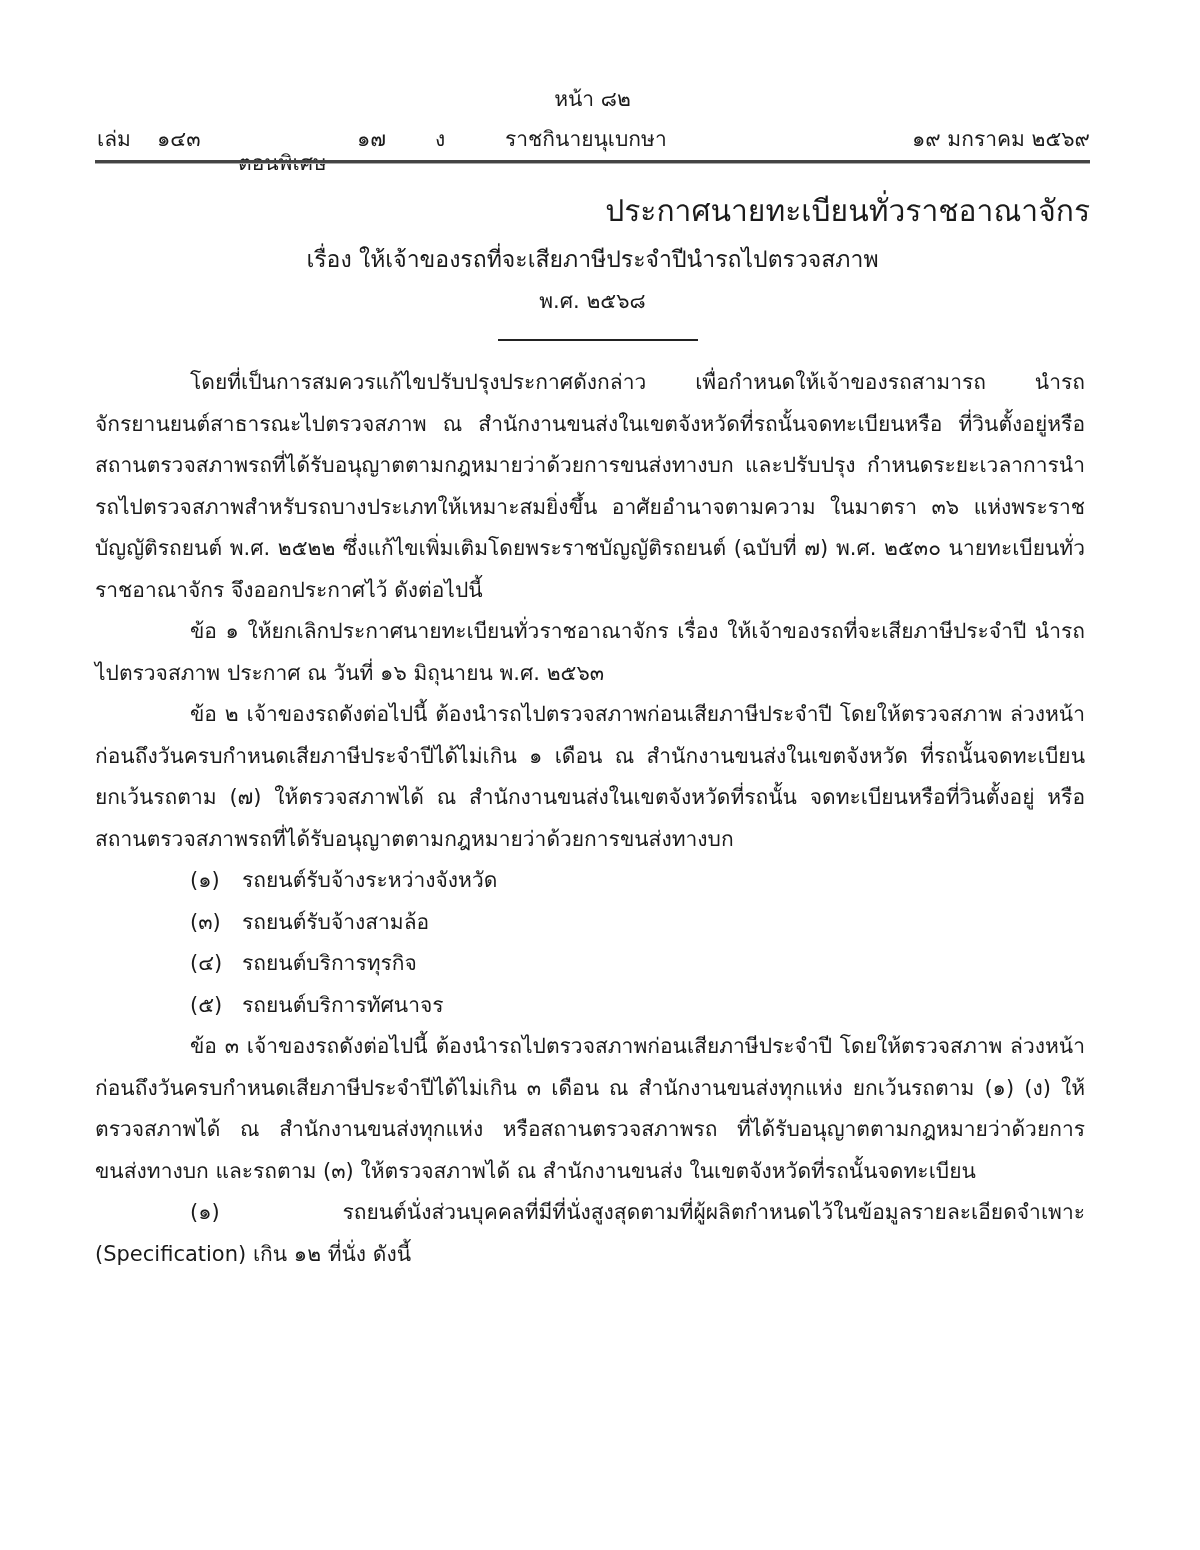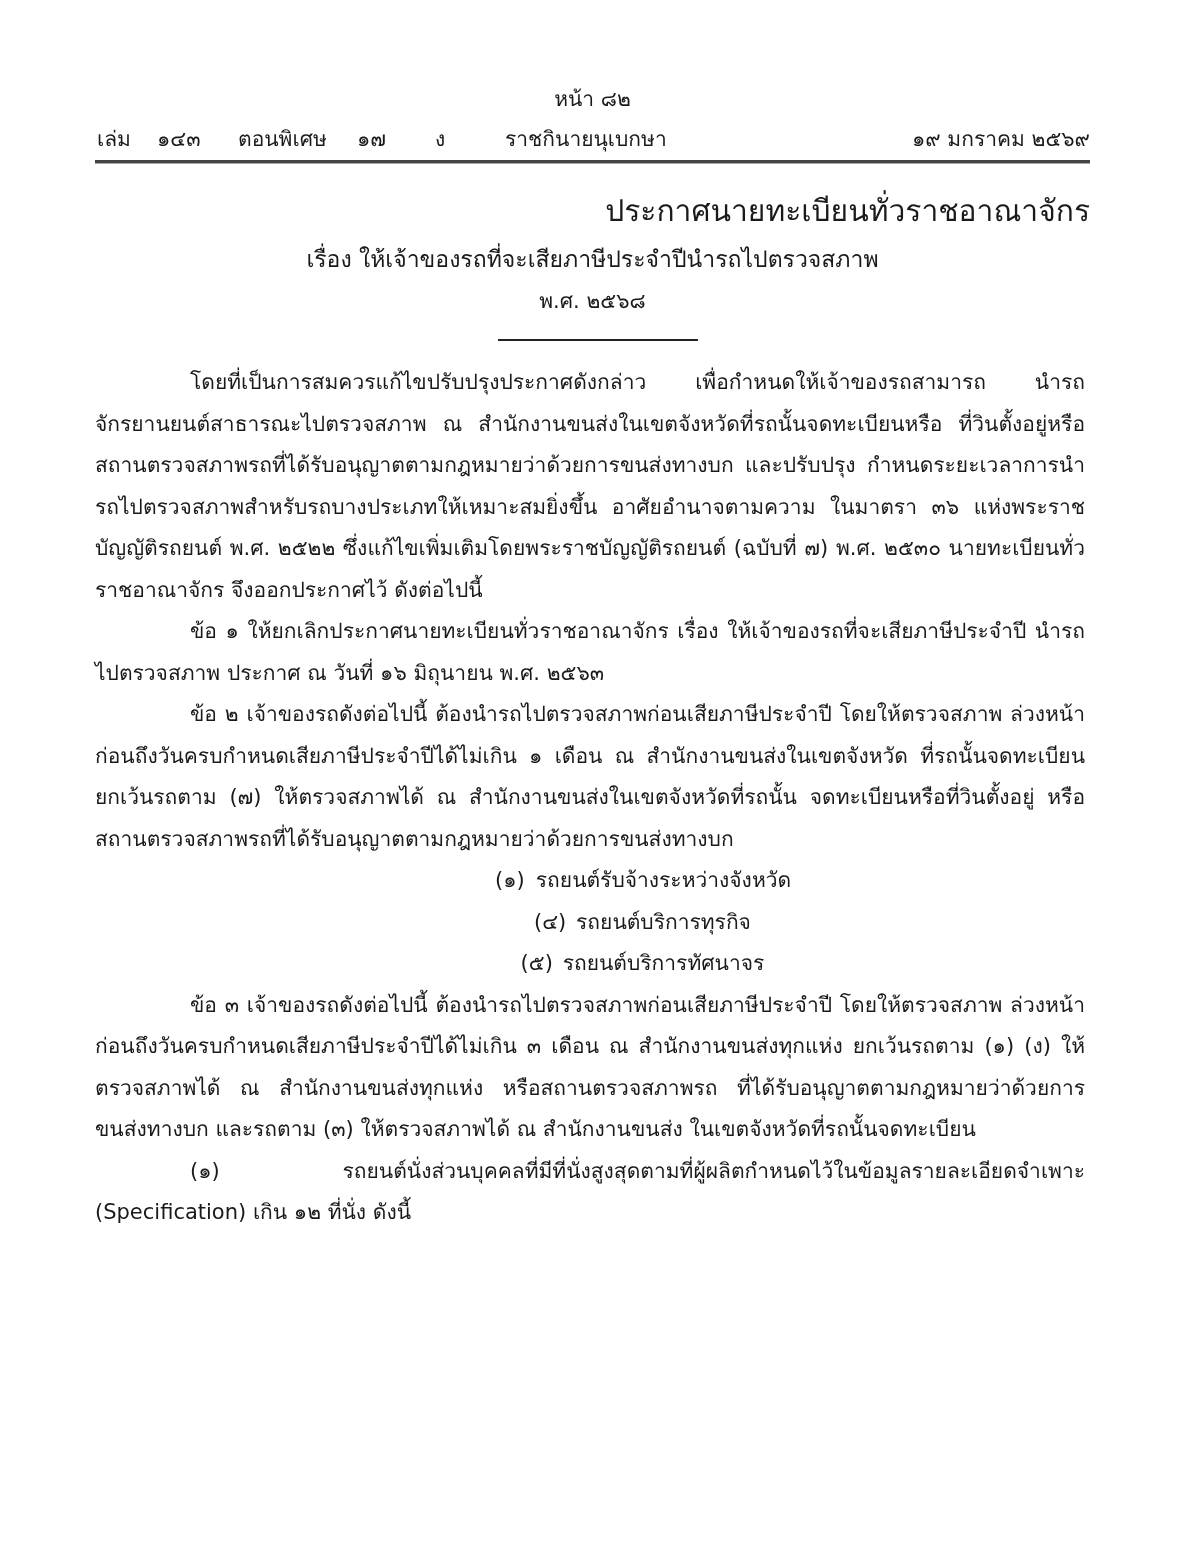--- a/index.html
+++ b/index.html
@@ -35,21 +35,21 @@
       top: 124px;
       left: 0;
       width: 995px;
       height: 30px;
       font-size: 21px;
       line-height: 30px;
     }
     .header-row span { position: absolute; white-space: nowrap; }
     .hr-vol-label { left: 2px; }
     .hr-vol-num { left: 62px; }
-    .hr-issue-label { left: 143px; }
+    .hr-issue-label { left: 143px; margin-top: 24px; }
     .hr-issue-num { left: 262px; }
     .hr-section { left: 340px; }
     .hr-gazette { left: 410px; }
     .hr-date { right: 0; }
     .header-rule {
       position: absolute;
       top: 160px;
       left: 0;
       width: 995px;
       height: 3px;
@@ -101,21 +101,20 @@
     }
     .para {
       margin: 0;
       text-align: justify;
       text-indent: 95px;
     }
     .list-item {
       margin: 0;
       padding-left: 95px;
       white-space: nowrap;
-      text-align: center;
     }
     .list-item .num { display: inline-block; width: 52px; }
   </style>
 </head>
 <body>
 
 <div class="page">
 
   <div class="page-number">หน้า ๘๒</div>
 
@@ -136,20 +135,21 @@
   <div class="year">พ.ศ.  ๒๕๖๘</div>
   <div class="title-rule"></div>
 
   <div class="body">
     <p class="para">โดยที่เป็นการสมควรแก้ไขปรับปรุงประกาศดังกล่าว เพื่อกำหนดให้เจ้าของรถสามารถ นำรถจักรยานยนต์สาธารณะไปตรวจสภาพ ณ สำนักงานขนส่งในเขตจังหวัดที่รถนั้นจดทะเบียนหรือ ที่วินตั้งอยู่หรือสถานตรวจสภาพรถที่ได้รับอนุญาตตามกฎหมายว่าด้วยการขนส่งทางบก และปรับปรุง กำหนดระยะเวลาการนำรถไปตรวจสภาพสำหรับรถบางประเภทให้เหมาะสมยิ่งขึ้น อาศัยอำนาจตามความ ในมาตรา ๓๖ แห่งพระราชบัญญัติรถยนต์ พ.ศ. ๒๕๒๒ ซึ่งแก้ไขเพิ่มเติมโดยพระราชบัญญัติรถยนต์ (ฉบับที่ ๗) พ.ศ. ๒๕๓๐ นายทะเบียนทั่วราชอาณาจักร จึงออกประกาศไว้ ดังต่อไปนี้</p>
     <p class="para">ข้อ ๑ ให้ยกเลิกประกาศนายทะเบียนทั่วราชอาณาจักร เรื่อง ให้เจ้าของรถที่จะเสียภาษีประจำปี นำรถไปตรวจสภาพ ประกาศ ณ วันที่ ๑๖ มิถุนายน พ.ศ. ๒๕๖๓</p>
     <p class="para">ข้อ ๒ เจ้าของรถดังต่อไปนี้ ต้องนำรถไปตรวจสภาพก่อนเสียภาษีประจำปี โดยให้ตรวจสภาพ ล่วงหน้าก่อนถึงวันครบกำหนดเสียภาษีประจำปีได้ไม่เกิน ๑ เดือน ณ สำนักงานขนส่งในเขตจังหวัด ที่รถนั้นจดทะเบียน ยกเว้นรถตาม (๗) ให้ตรวจสภาพได้ ณ สำนักงานขนส่งในเขตจังหวัดที่รถนั้น จดทะเบียนหรือที่วินตั้งอยู่ หรือสถานตรวจสภาพรถที่ได้รับอนุญาตตามกฎหมายว่าด้วยการขนส่งทางบก</p>
 
     <div>
       <p class="list-item"><span class="num">(๑)</span><span>รถยนต์รับจ้างระหว่างจังหวัด</span></p>
+      <p class="list-item"><span class="num">(๓)</span><span>รถยนต์รับจ้างสามล้อ</span></p>
       <p class="list-item"><span class="num">(๔)</span><span>รถยนต์บริการทุรกิจ</span></p>
       <p class="list-item"><span class="num">(๕)</span><span>รถยนต์บริการทัศนาจร</span></p>
     </div>
 
     <p class="para">ข้อ ๓ เจ้าของรถดังต่อไปนี้ ต้องนำรถไปตรวจสภาพก่อนเสียภาษีประจำปี โดยให้ตรวจสภาพ ล่วงหน้าก่อนถึงวันครบกำหนดเสียภาษีประจำปีได้ไม่เกิน ๓ เดือน ณ สำนักงานขนส่งทุกแห่ง ยกเว้นรถตาม (๑) (ง) ให้ตรวจสภาพได้ ณ สำนักงานขนส่งทุกแห่ง หรือสถานตรวจสภาพรถ ที่ได้รับอนุญาตตามกฎหมายว่าด้วยการขนส่งทางบก และรถตาม (๓) ให้ตรวจสภาพได้ ณ สำนักงานขนส่ง ในเขตจังหวัดที่รถนั้นจดทะเบียน</p>
     <p class="para">(๑) รถยนต์นั่งส่วนบุคคลที่มีที่นั่งสูงสุดตามที่ผู้ผลิตกำหนดไว้ในข้อมูลรายละเอียดจำเพาะ (Specification) เกิน ๑๒ ที่นั่ง ดังนี้</p>
   </div>
 
 </div>
 

